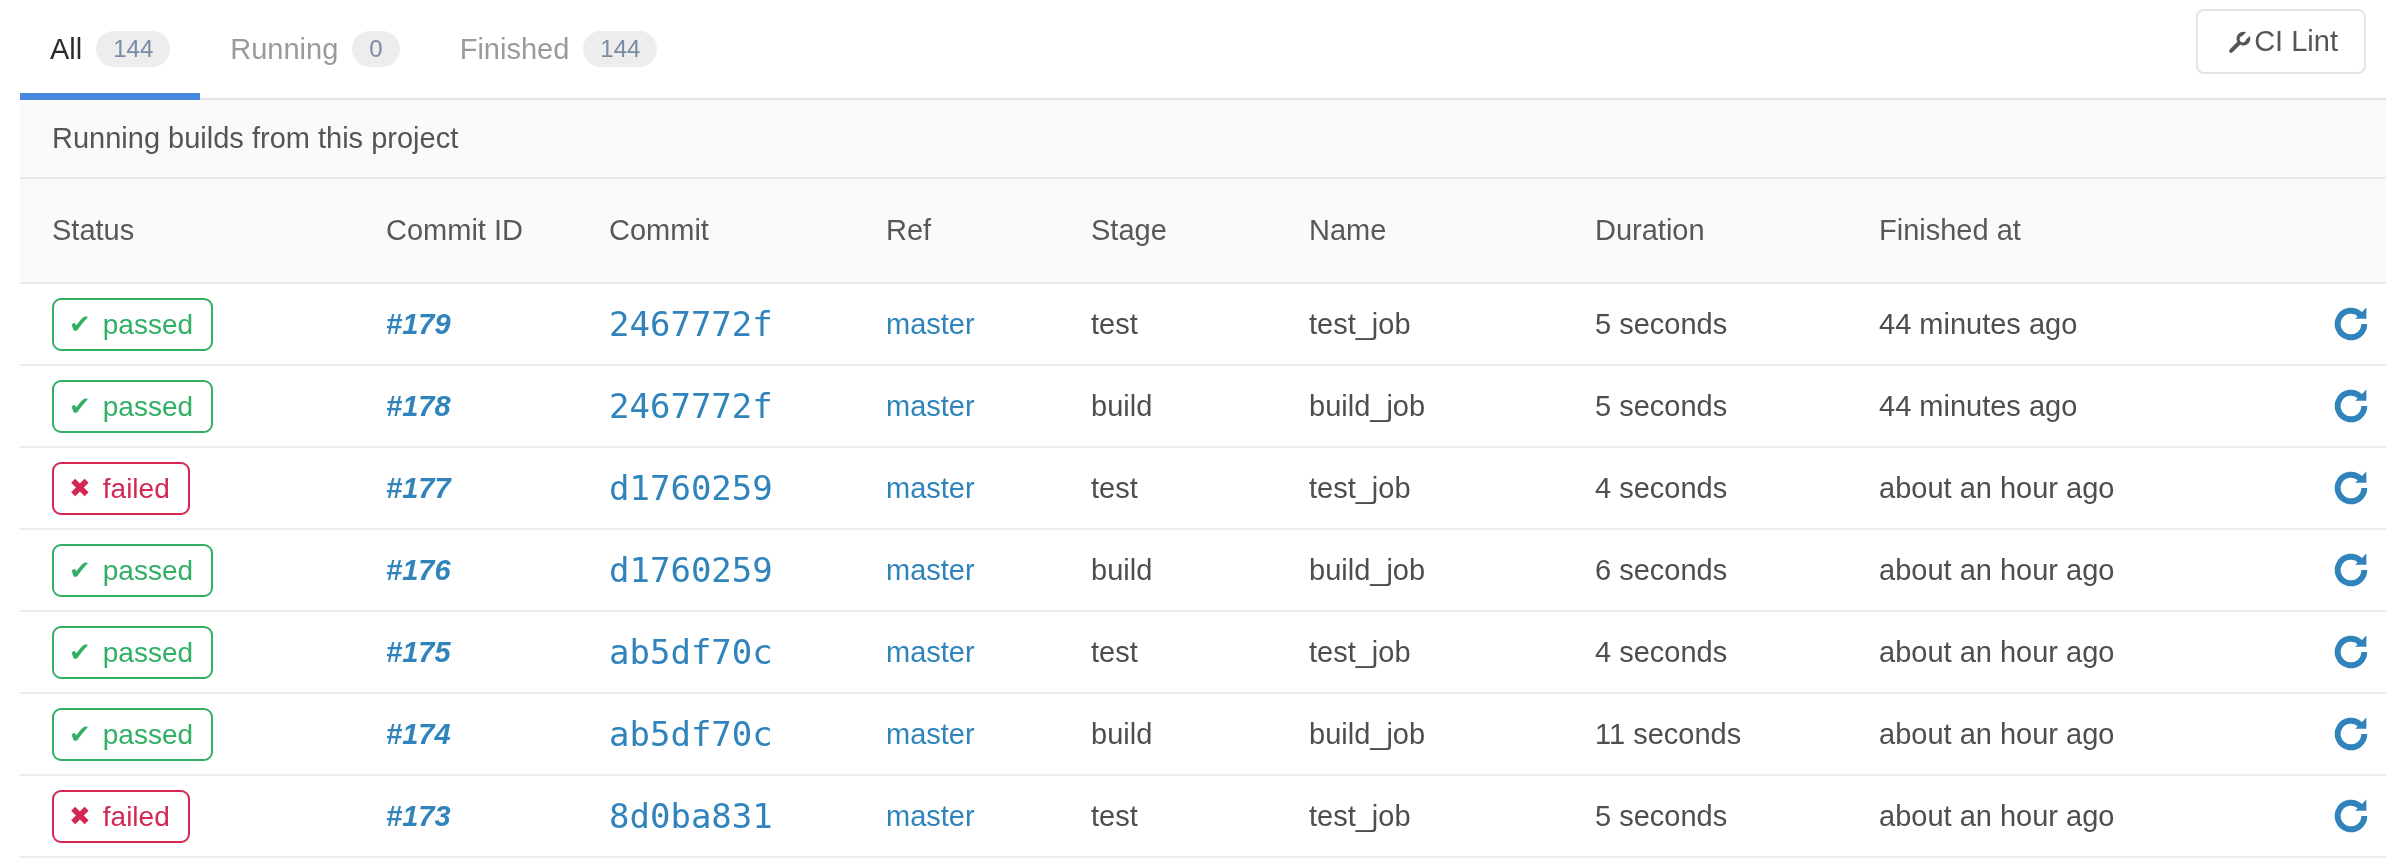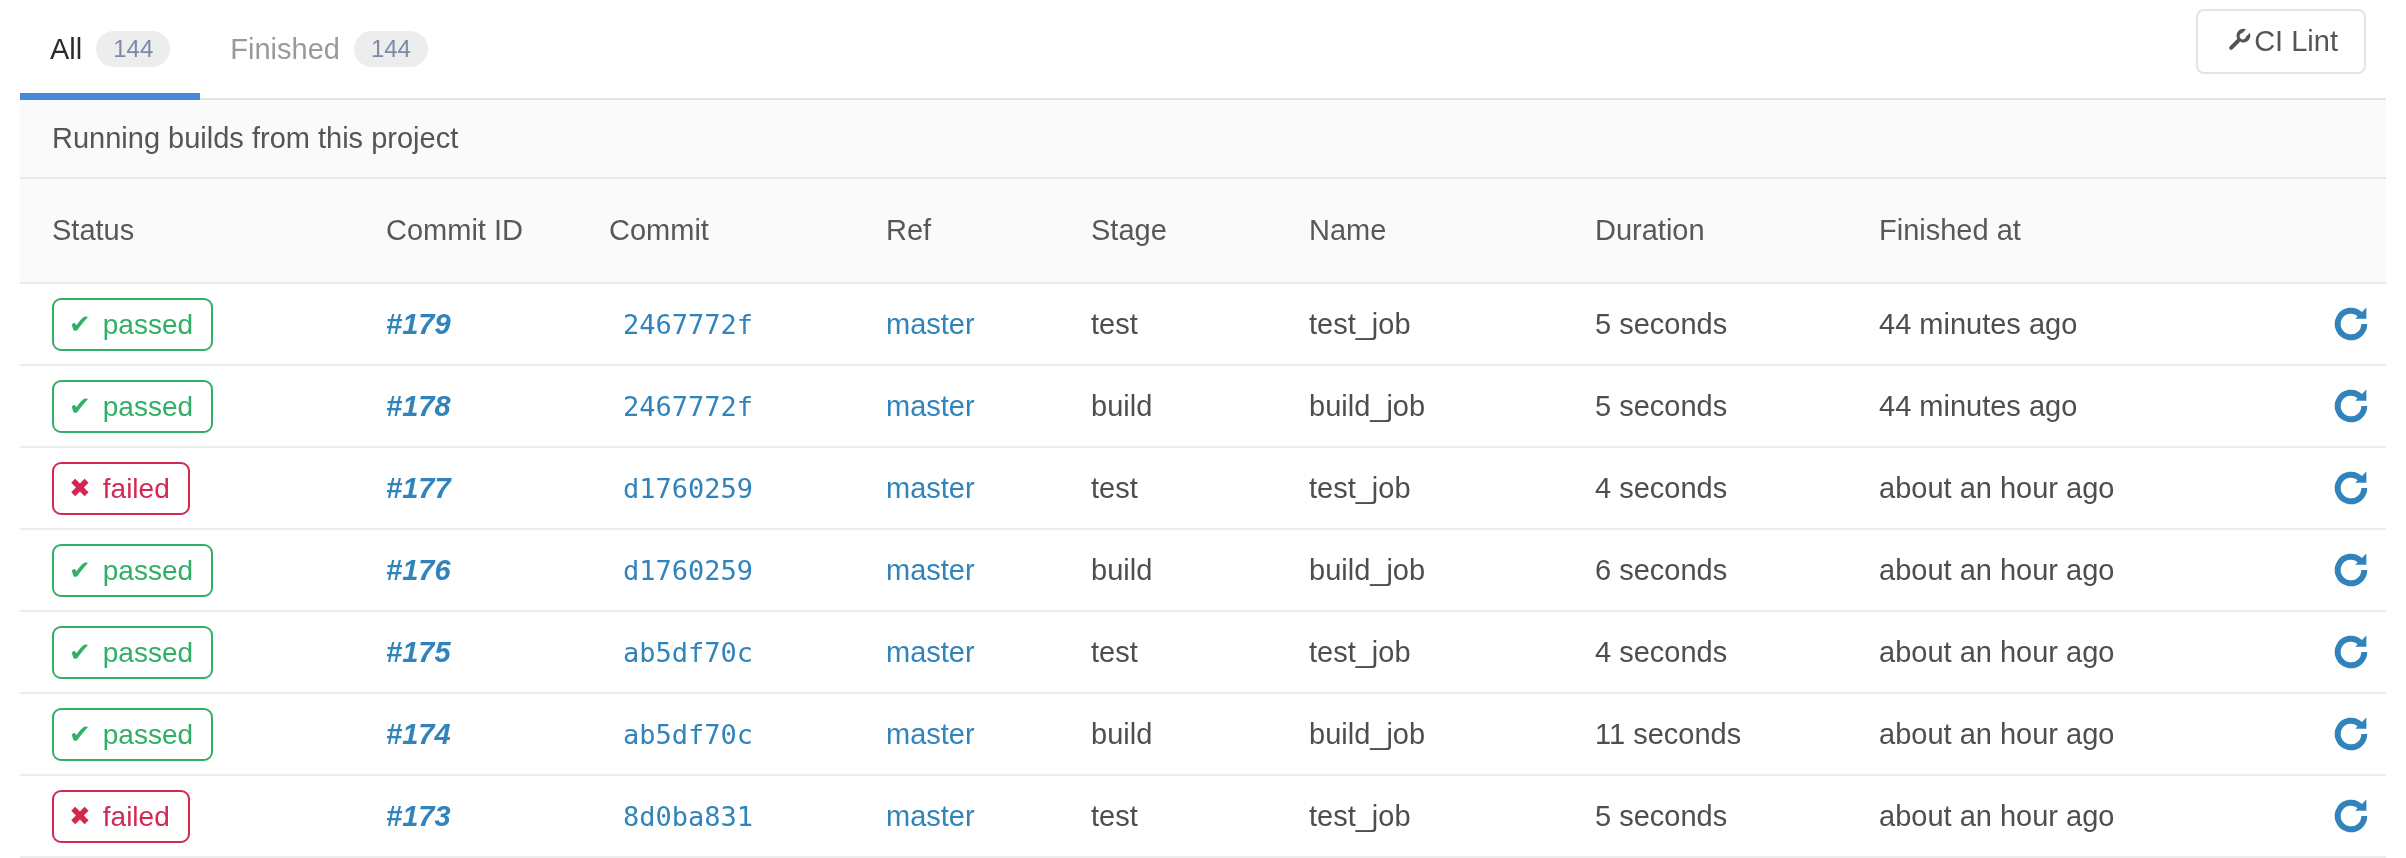--- a/index.html
+++ b/index.html
@@ -9,56 +9,60 @@
 
   
   .tabbar { height:100px; border-bottom:2px solid #e3e3e3; display:flex; align-items:stretch; position:relative; }
   .tab { display:flex; align-items:center; gap:14px; padding:14px 30px; font-size:29px; color:#9a9a9a;
          cursor:pointer; position:relative; }
   .tab.active { color:#2b2b2b; }
   .tab.active::after { content:""; position:absolute; left:0; right:0; bottom:-2px; height:7px; background:#4688dd; }
   .count-badge { background:#ededee; color:#7b8ba5; border-radius:999px; font-size:24px;
                  padding:6px 17px; line-height:1;text-align:center; }
 
-  .ci-lint-btn { position:absolute; right:20px; top:9px; display:flex; align-items:flex-start; 
+  .ci-lint-btn { position:absolute; right:20px; top:9px; display:flex; align-items:flex-end; 
                  background:#fff; border:2px solid #e4e4e4; border-radius:8px; padding:14px 26px;
                  font-size:29px; color:#555; cursor:pointer; }
 
   
   .panel { background:#fafafa; border-bottom:2px solid #e9e9e9; padding:22px 32px; font-size:29px; color:#555; }
 
   
   table { width:100%; border-collapse:collapse; table-layout:fixed; font-size:29px; }
   thead th { background:#fafafa; color:#585858; font-weight:normal; text-align:left;
              height:104px; padding-left:32px; border-bottom:2px solid #e9e9e9; }
   tbody td { height:82px; padding-left:32px; border-bottom:2px solid #ececec; color:#4e4e4e;
              white-space:nowrap; overflow:hidden; }
   a.lnk { color:#3084bb; text-decoration:none; cursor:pointer; }
   .build-id { font-weight:bold;font-style:italic; }
-  .commit { font-family:"DejaVu Sans Mono", monospace; font-size:27px;margin-left:14px; }
+  .commit { font-family:"DejaVu Sans Mono", monospace; font-size:34px; }
 
   .status-badge { display:inline-flex; align-items:center; gap:12px; border:2px solid; border-radius:9px;
                   padding:7px 18px 7px 15px; font-size:28px; line-height:1.25; cursor:pointer;
                   background:#fff; text-decoration:none; }
   .status-passed { color:#31af64; border-color:#31af64; }
   .status-failed { color:#d22852; border-color:#d22852; }
   .status-icon { font-size:26px; }
 
   td.actions { text-align:right; padding-left:0; padding-right:14px; }
   .retry-btn { display:inline-block; width:42px; height:42px; cursor:pointer; vertical-align:middle; }
 </style>
 </head>
 <body>
 
 <div class="container">
 
   <div class="tabbar">
     <div class="tab active">
       <span>All</span>
       <span class="count-badge">144</span>
+    </div>
+    <div class="tab">
+      <span>Running</span>
+      <span class="count-badge">0</span>
     </div>
     <div class="tab">
       <span>Finished</span>
       <span class="count-badge">144</span>
     </div>
 
     <button class="ci-lint-btn">
       <span style="display:inline-flex;">
         <svg width="30" height="30" viewBox="0 0 24 24">
           <g transform="rotate(45 12 12)">

